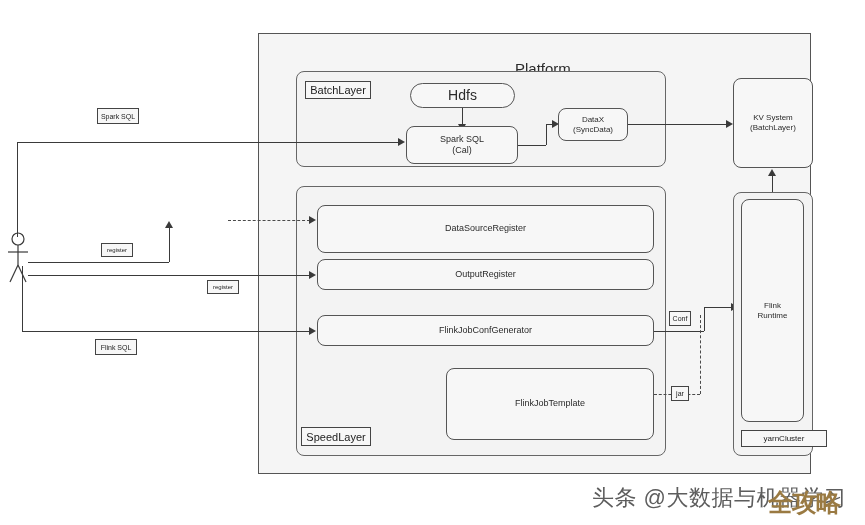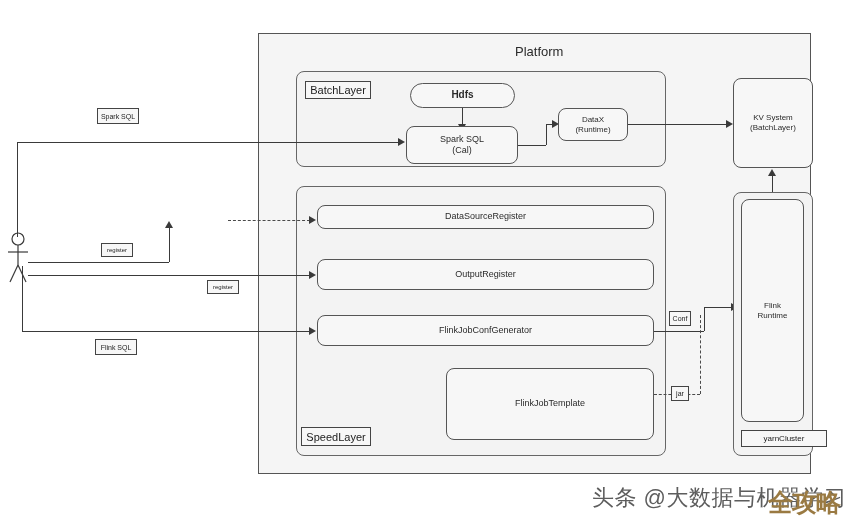--- a/index.html
+++ b/index.html
@@ -123,62 +123,62 @@
     letter-spacing: -1px;
     margin-left: 12px;
   }
 </style>
 </head>
 <body>
 
 <div id="canvas">
 
   <div class="container-box" style="left:258px; top:33px; width:553px; height:441px;"></div>
-  <div class="plain-label" style="left:515px; top:44px; font-size:13px;">Platform</div>
+  <div class="plain-label" style="left:515px; top:60px; font-size:15px;">Platform</div>
 
   <div class="container-inner" style="left:296px; top:71px; width:370px; height:96px;"></div>
   <div class="tag" style="left:305px; top:81px; width:66px; height:18px; font-size:11px;">BatchLayer</div>
 
-  <div class="box stadium" style="left:410px; top:83px; width:105px; height:25px; font-size:10px;font-weight:bold;">
+  <div class="box stadium" style="left:410px; top:83px; width:105px; height:25px; font-size:14px;">
     <span>Hdfs</span>
   </div>
 
   <div class="line-v" style="left:462px; top:108px; height:17px;"></div>
   <div class="arrow-d" style="left:458px; top:124px;"></div>
 
   <div class="box rounded" style="left:406px; top:126px; width:112px; height:38px; font-size:9px; flex-direction:column;">
     <span>Spark SQL</span>
     <span>(Cal)</span>
   </div>
 
   <div class="line-h" style="left:518px; top:145px; width:28px;"></div>
   <div class="line-v" style="left:546px; top:124px; height:21px;"></div>
   <div class="line-h" style="left:546px; top:124px; width:8px;"></div>
   <div class="arrow-r" style="left:552px; top:120px;"></div>
 
   <div class="box rounded" style="left:558px; top:108px; width:70px; height:33px; font-size:8px; flex-direction:column;">
     <span>DataX</span>
-    <span>(Runtime)</span>
+    <span>(SyncData)</span>
   </div>
 
   <div class="line-h" style="left:628px; top:124px; width:99px;"></div>
   <div class="arrow-r" style="left:726px; top:120px;"></div>
 
   <div class="box rounded" style="left:733px; top:78px; width:80px; height:90px; font-size:8px; flex-direction:column;">
     <span>KV System</span>
     <span>(BatchLayer)</span>
   </div>
 
   <div class="line-v" style="left:772px; top:176px; height:24px;"></div>
   <div class="arrow-u" style="left:768px; top:169px;"></div>
 
   <div class="container-inner" style="left:296px; top:186px; width:370px; height:270px;"></div>
   <div class="tag" style="left:301px; top:427px; width:70px; height:19px; font-size:11px;">SpeedLayer</div>
 
-  <div class="box rounded" style="left:317px; top:205px; width:337px; height:24px; font-size:9px;">
+  <div class="box rounded" style="left:317px; top:205px; width:337px; height:48px; font-size:9px;">
     <span>DataSourceRegister</span>
   </div>
 
   <div class="box rounded" style="left:317px; top:259px; width:337px; height:31px; font-size:9px;">
     <span>OutputRegister</span>
   </div>
 
   <div class="box rounded" style="left:446px; top:368px; width:208px; height:72px; font-size:9px;">
     <span>FlinkJobTemplate</span>
   </div>

